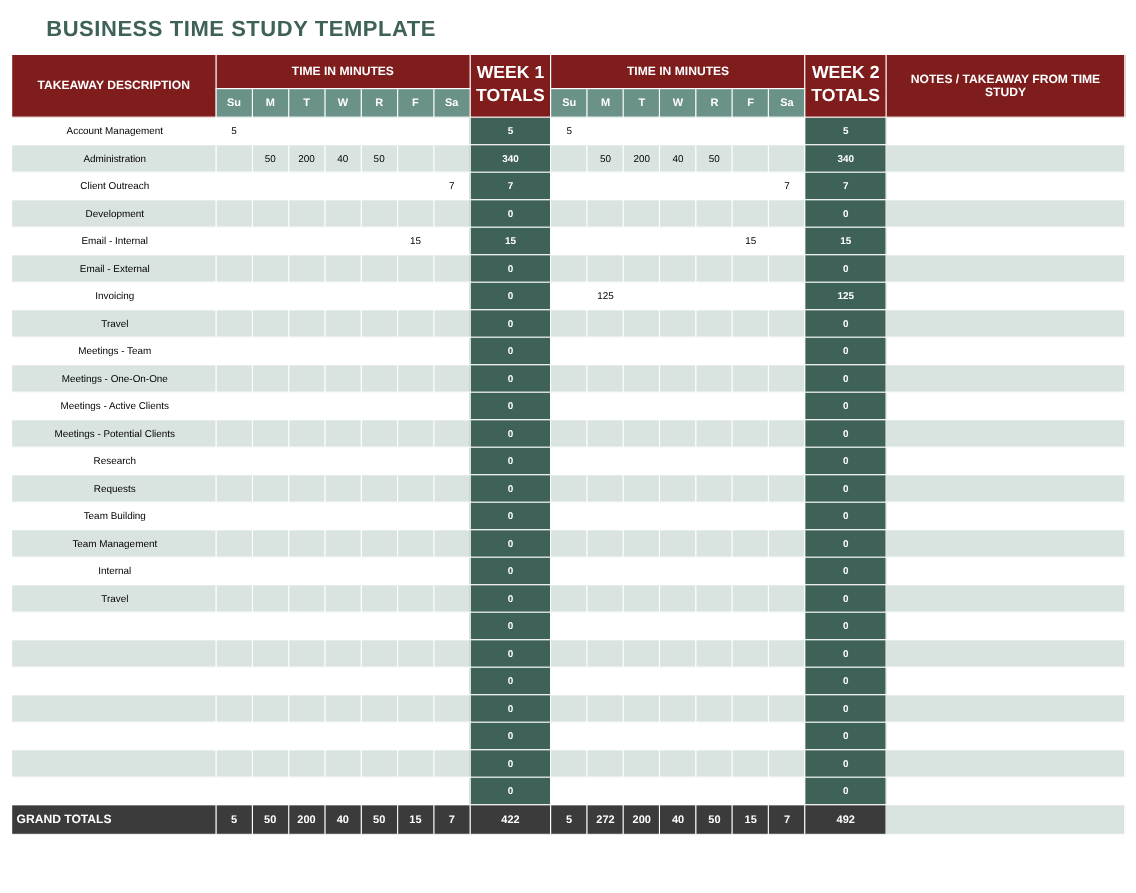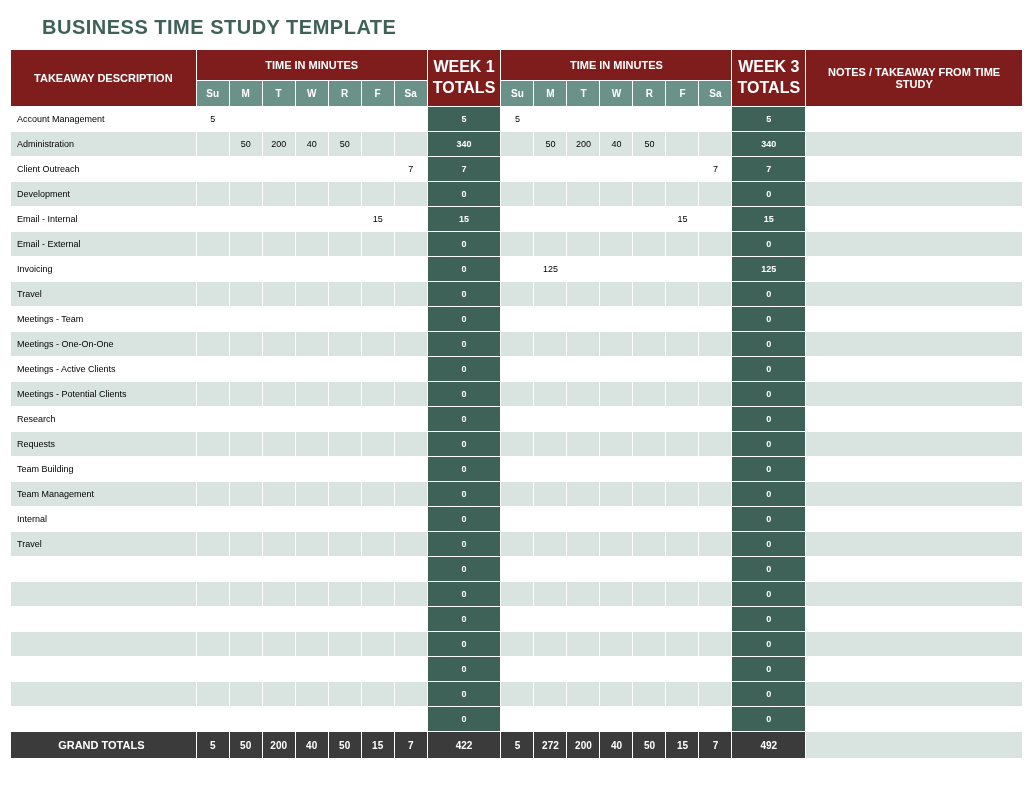--- a/index.html
+++ b/index.html
@@ -58,21 +58,21 @@
     width: 32px;
     font-size: 10px;
     padding: 6px 0;
   }
   td {
     padding: 5px 4px;
     font-size: 9px;
     height: 25px;
   }
   td.activity {
-    text-align: left;
+    text-align: center;
     padding-left: 6px;
     width: 180px;
   }
   td.daycell {
     width: 32px;
   }
   td.totals {
     background: #3e6158;
     color: #ffffff;
     font-weight: bold;
@@ -85,39 +85,39 @@
   tr.row-even td.activity, tr.row-even td.daycell, tr.row-even td.notes { background: #d9e3e0; }
   tr.row-odd td.daycell, tr.row-even td.daycell { border-left:1px solid #fff; border-right:1px solid #fff; }
   tr.grand td {
     background: #3b3b3b;
     color: #ffffff;
     font-weight: bold;
     font-size: 10px;
     padding: 7px 4px;
   }
   tr.grand td.activity {
-    text-align: center;
+    text-align: left;
     padding-right: 8px;
     font-size: 11px;
   }
   tr.grand td.notes { background: #d9e3e0; }
 </style>
 </head>
 <body>
 
 <div class="title">BUSINESS TIME STUDY TEMPLATE</div>
 
 <table>
   <thead>
     <tr>
       <th class="activity-header" rowspan="2">TAKEAWAY DESCRIPTION</th>
       <th class="group-header" colspan="7">TIME IN MINUTES</th>
       <th class="totals-header" rowspan="2">WEEK 1 TOTALS</th>
       <th class="group-header" colspan="7">TIME IN MINUTES</th>
-      <th class="totals-header" rowspan="2">WEEK 3 TOTALS</th>
+      <th class="totals-header" rowspan="2">WEEK 2 TOTALS</th>
       <th class="notes-header" rowspan="2">NOTES / TAKEAWAY FROM TIME STUDY</th>
     </tr>
     <tr>
       <th class="day">Su</th>
       <th class="day">M</th>
       <th class="day">T</th>
       <th class="day">W</th>
       <th class="day">R</th>
       <th class="day">F</th>
       <th class="day">Sa</th>

